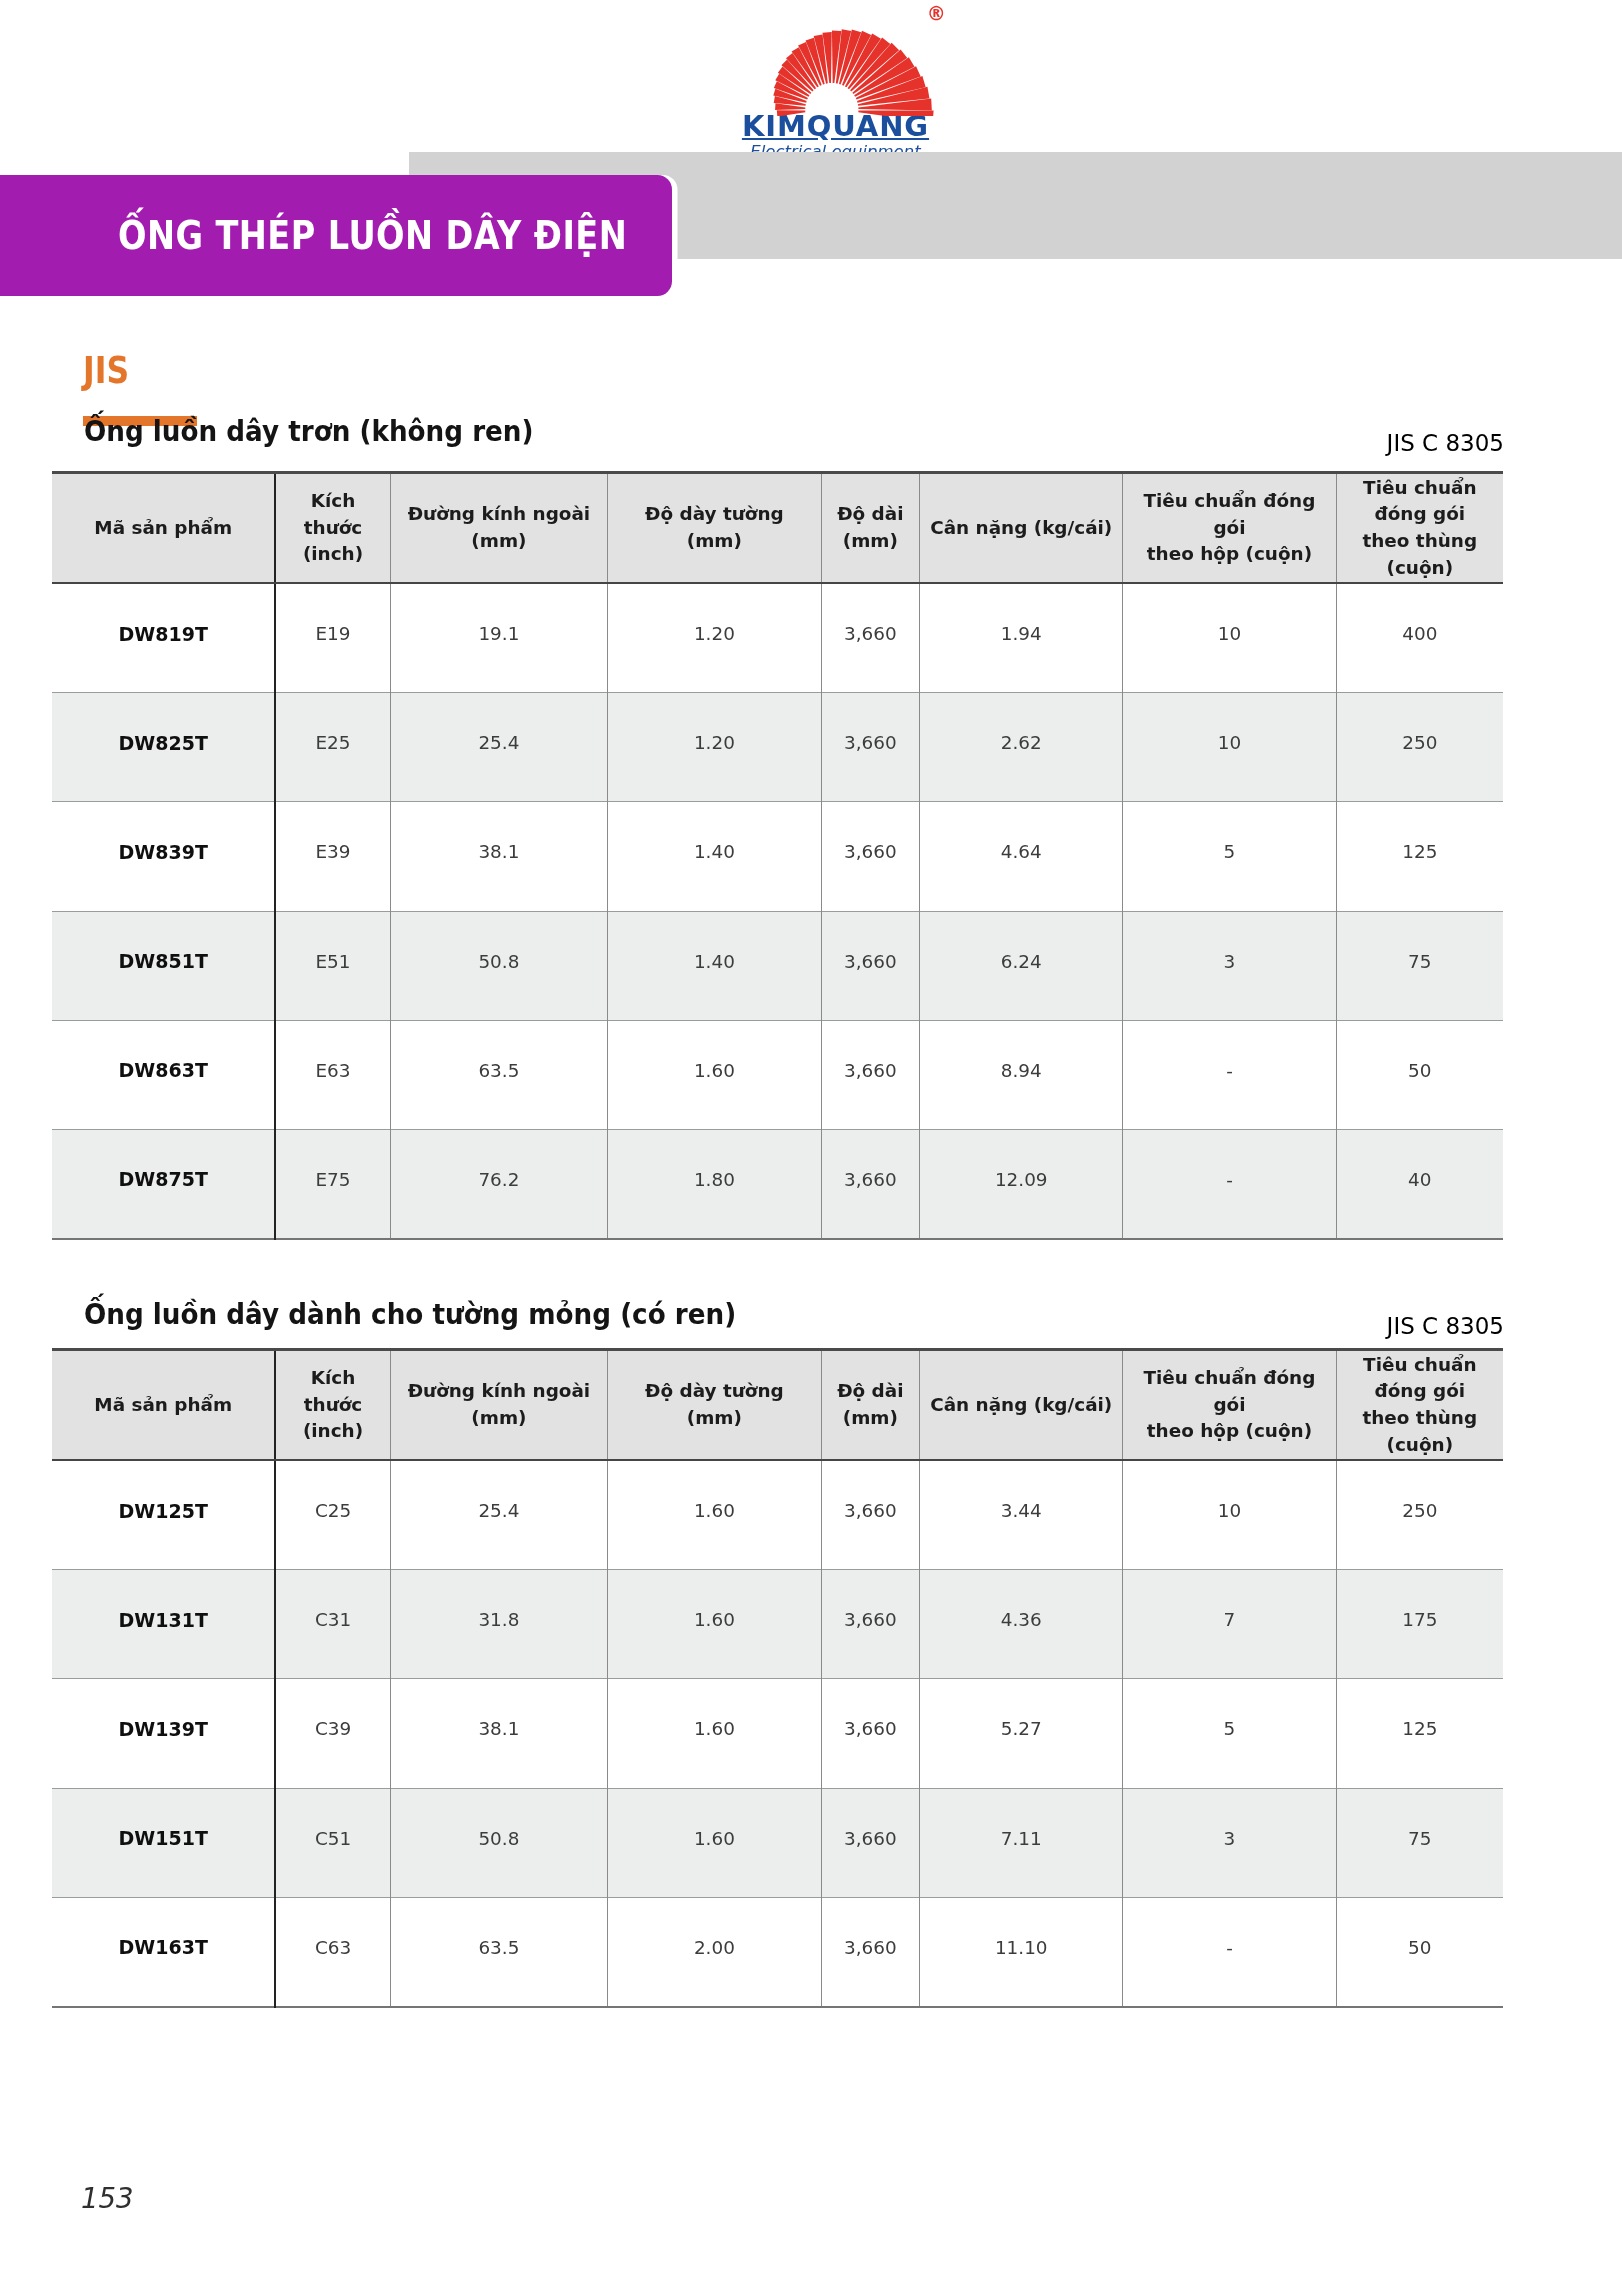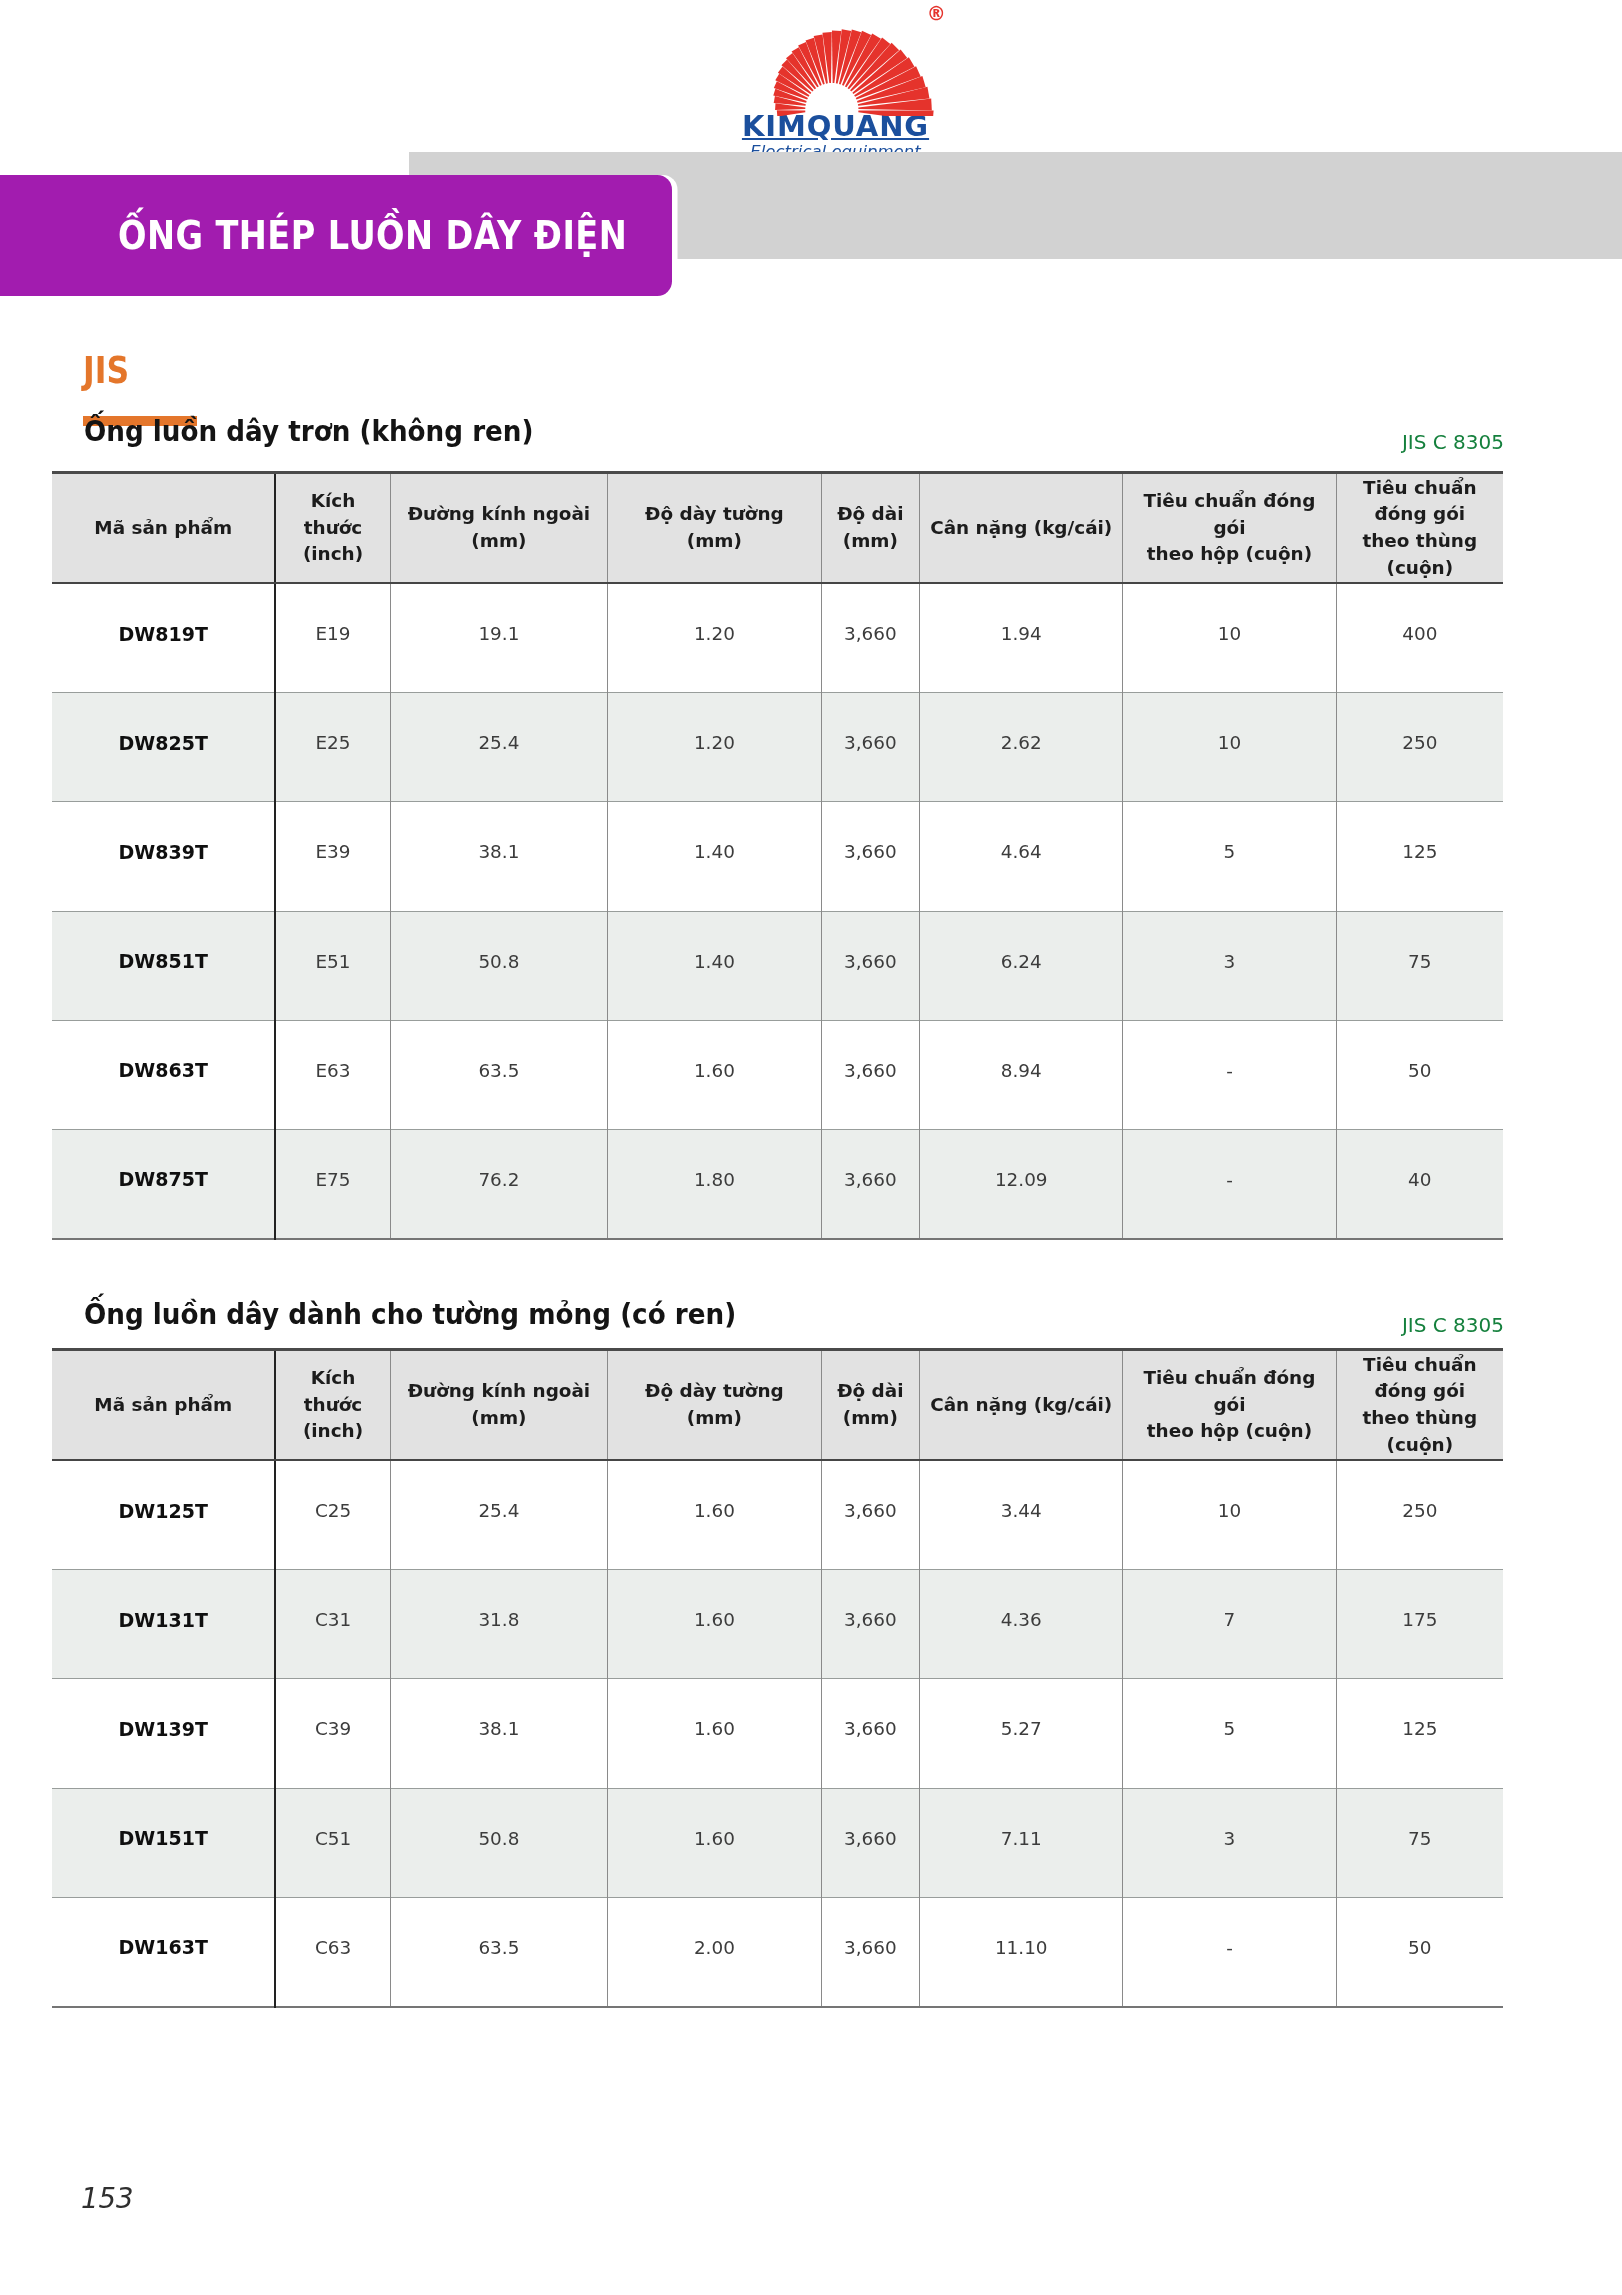--- a/index.html
+++ b/index.html
@@ -21,21 +21,21 @@
                   transform:scaleX(0.86); transform-origin:left center; margin-left:118px; letter-spacing:0.5px; }
 
   
   .jis-label { position:absolute; left:83px; top:349px; color:#e4762b; font-size:37px; font-weight:bold;
                transform:scaleX(0.85); transform-origin:left; letter-spacing:0px; }
   .jis-bar { position:absolute; left:83px; top:416px; width:114px; height:10px; background:#e4762b; }
 
   
   .section-title { position:absolute; left:84px; margin:0; color:#141414; font-size:28.5px; font-weight:bold;
                    white-space:nowrap; transform:scaleX(0.92); transform-origin:left; }
-  .std-ref { position:absolute; right:119px; color:#15803d; font-size:20px;text-align:right; }
+  .std-ref { position:absolute; right:119px; color:#000000; font-size:23px;text-align:right; }
   #t1-title { top:415px; }  #t1-std { top:430px; }
   #t2-title { top:1298px; } #t2-std { top:1313px; }
 
   
   .data-table { position:absolute; left:52px; width:1451px; border-collapse:collapse; table-layout:fixed;
                 border-top:3.7px solid #4a4a4a; border-bottom:2.8px solid #757575; }
   #table1 { top:471px; }
   #table2 { top:1348px; }
   .data-table th { height:108px; background:#e2e2e2; font-size:18.4px; font-weight:bold; color:#1c1c1c;
                    text-align:center; vertical-align:middle; white-space:pre-line; line-height:1.45;

